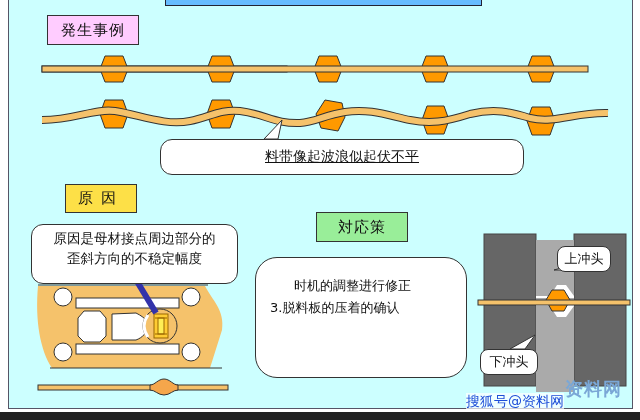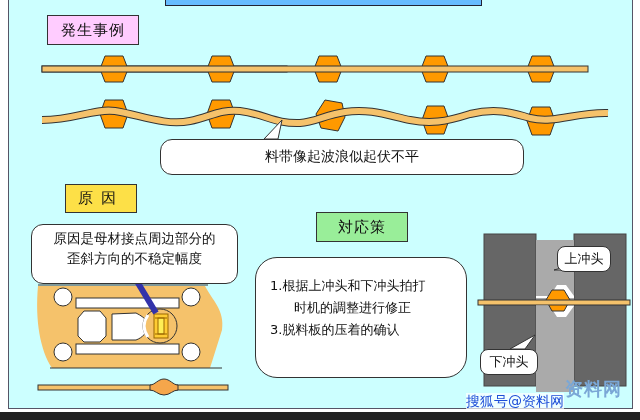--- a/index.html
+++ b/index.html
@@ -5,21 +5,21 @@
   html, body { margin:0; padding:0; }
   body { width:640px; height:420px; position:relative; background:#ffffff; overflow:hidden; font-family:"DejaVu Sans", sans-serif; }
   .panel { position:absolute; left:8px; top:0; width:623px; height:408px; background:#ccffff; border-left:1px solid #556; border-right:1px solid #556; border-bottom:1px solid #556; }
   .title-bar { position:absolute; left:165px; top:0; width:315px; height:5px; background:#66bbff; border:1px solid #223; border-top:none; }
   .bottom-strip { position:absolute; left:0; top:412px; width:640px; height:8px; background:#222; }
   .label-box { position:absolute; border:1px solid #333; font-size:15px; color:#111; display:flex; align-items:center; justify-content:center; letter-spacing:1px; }
   .lbl-occur { left:47px; top:15px; width:90px; height:28px; background:#ffccff; }
   .lbl-cause { left:65px; top:184px; width:70px; height:27px; background:#fde047; letter-spacing:8px; }
   .lbl-counter { left:316px; top:212px; width:90px; height:28px; background:#99ee99; }
   .callout { position:absolute; background:#ffffff; border:1px solid #333; border-radius:12px; color:#111; }
-  .callout-wave { left:160px; top:139px; width:362px; height:34px; font-size:14px; display:flex; align-items:center; justify-content:center; }
+  .callout-wave { left:160px; top:139px; width:362px; height:34px; font-size:14px; display:flex; align-items:center; justify-content:center;text-decoration:underline; }
   .callout-cause { left:31px; top:224px; width:207px; height:60px; font-size:13.5px; line-height:20px; text-align:center; padding-top:3px; box-sizing:border-box; }
   .callout-counter { left:255px; top:257px; width:212px; height:121px; border-radius:22px; font-size:13px; line-height:22px; padding:17px 0 0 14px; box-sizing:border-box; }
   .callout-counter div { white-space:nowrap; }
   .callout-counter .indent { padding-left:24px; }
   .callout-small { font-size:13px; border-radius:8px; display:flex; align-items:center; justify-content:center; }
   .callout-up { left:557px; top:246px; width:52px; height:24px; }
   .callout-down { left:480px; top:349px; width:56px; height:24px; }
   svg { position:absolute; left:0; top:0; }
   .watermark { position:absolute; left:466px; top:393px; font-size:14px; font-weight:normal; color:#1d4ed8; background:rgba(255,255,255,0.7); }
   .wm-logo { position:absolute; left:565px; top:377px; font-size:18px; font-weight:bold; color:#7aa7d6; letter-spacing:1px; }
@@ -107,21 +107,20 @@
 <div class="label-box lbl-cause">原因</div>
 
 <div class="callout callout-cause">
   <div>原因是母材接点周边部分的</div>
   <div>歪斜方向的不稳定幅度</div>
 </div>
 
 <div class="label-box lbl-counter">対応策</div>
 
 <div class="callout callout-counter">
-  <div>1.根据上冲头和下冲头拍打</div>
   <div class="indent">时机的調整进行修正</div>
   <div>3.脱料板的压着的确认</div>
 </div>
 
 <div class="callout callout-small callout-up">
   <span>上冲头</span>
 </div>
 <div class="callout callout-small callout-down">
   <span>下冲头</span>
 </div>

